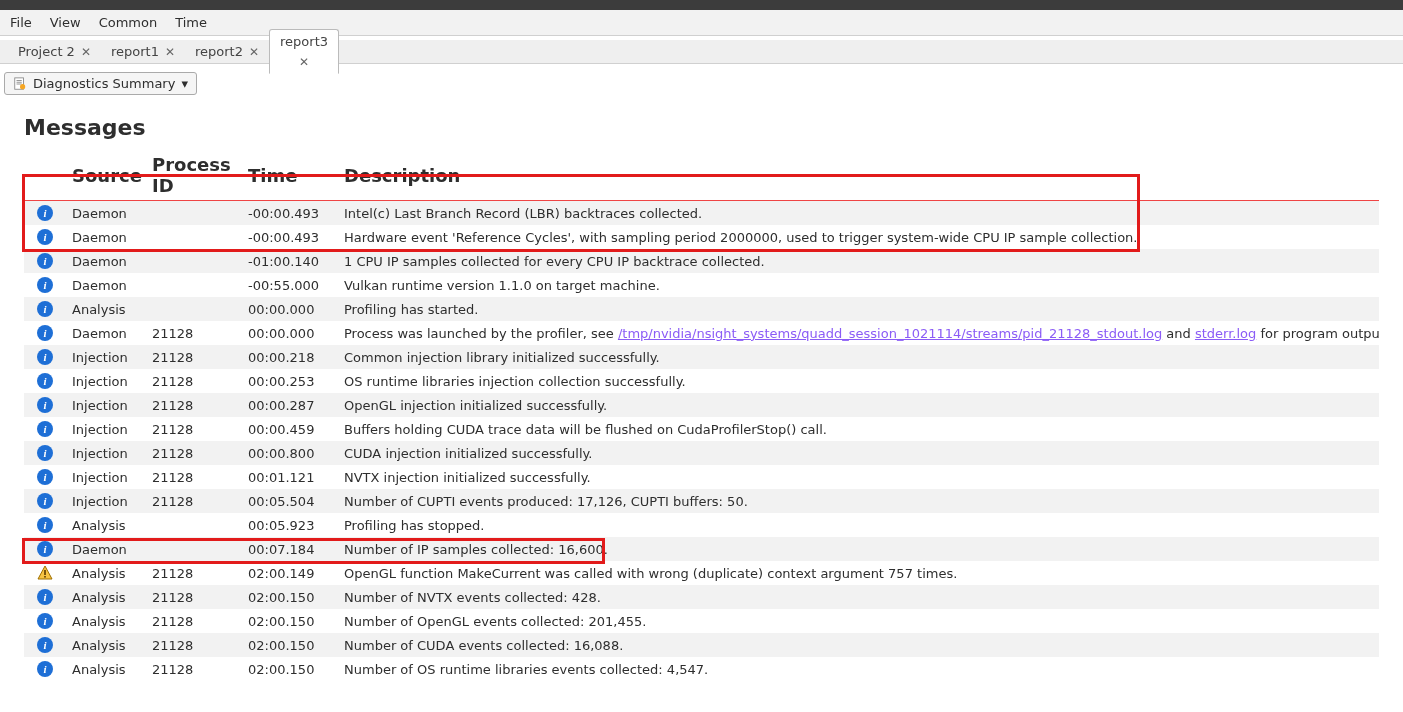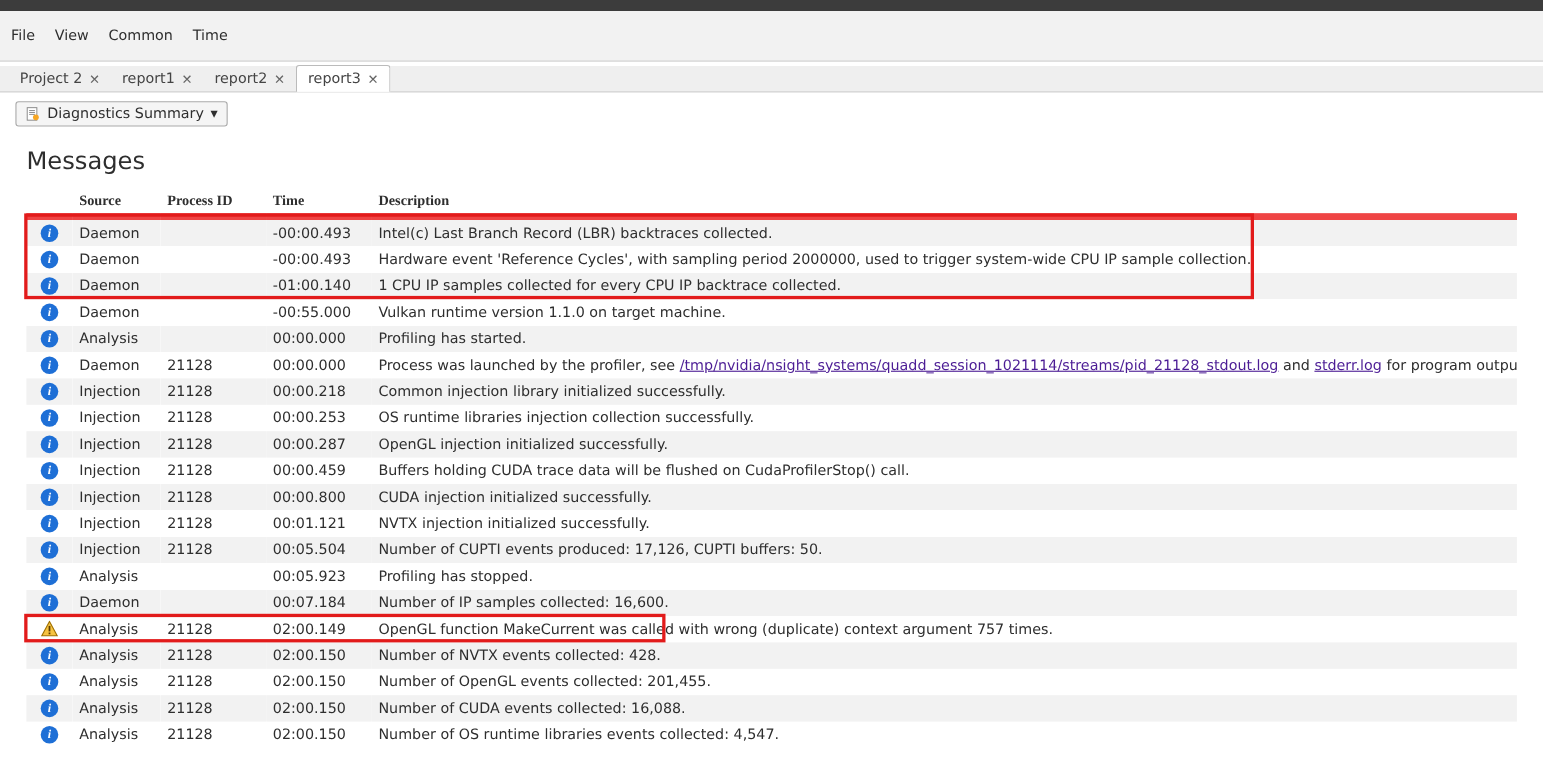--- a/index.html
+++ b/index.html
@@ -1,42 +1,42 @@
 <!DOCTYPE html>
 <html><head>
 <meta charset="utf-8">
 <style>
   * { box-sizing: border-box; margin: 0; padding: 0; }
   body { font-family: "DejaVu Sans", "Liberation Sans", Arial, sans-serif; font-size: 13px; color: #2e2e2e; background: #fff; width:1403px; }
   .topbar { height:10px; background:#3c3c3c; }
-  .menubar { background:#f2f2f2; padding:15px 10px; display:flex; gap:18px; border-bottom:1px solid #d0d0d0; }
+  .menubar { background:#f2f2f2; padding:5px 10px; display:flex; gap:18px; border-bottom:1px solid #d0d0d0; }
   .menubar span { cursor:default; }
   .tabstrip { display:flex; align-items:center; background:#efefef; border-bottom:1px solid #d0d0d0; padding:0 8px; height:24px; margin-top:4px;}
   .tab { display:flex; align-items:center; gap:6px; padding:4px 10px; font-size:13px; color:#444; cursor:default; }
   .tab .close { font-size:12px; color:#666; }
-  .tab.active { background:#fff; border:1px solid #bbb; border-bottom:1px solid #fff; border-radius:3px 3px 0 0; }
-  .toolbar { padding:8px 14px; }
+  .tab.active { background:#fff; border:1px solid #bbb; border-bottom:1px solid #fff; border-radius:3px 3px 0 0;flex-direction:column; }
+  .toolbar { padding:8px 4px; }
   .dropdown { display:inline-flex; align-items:center; gap:6px; border:1px solid #aaa; border-radius:3px; background:#f5f5f5; padding:3px 8px; font-size:13px; cursor:default;}
   .dropdown .icon { width:14px; height:14px; }
   .content { padding: 6px 24px 24px 24px; }
-  h1 { font-size:22px; font-weight:normal; margin: 6px 0 10px 0; }
+  h1 { font-size:22px; font-weight:bold; margin: 6px 0 10px 0; }
   table { width:100%; border-collapse:collapse; table-layout:fixed; }
-  th { text-align:left; font-weight:bold; padding:4px 6px; border-bottom:6px solid #ef4444; font-size:13px;font-family:Liberation Serif, serif; }
+  th { text-align:left; font-weight:bold; padding:4px 6px; border-bottom:1px solid #ef4444; font-size:18px; }
   td { padding:4px 6px; font-size:13px; vertical-align:middle; white-space:nowrap; overflow:hidden; }
   tbody tr:nth-child(odd) { background:#f2f2f2; }
   tbody tr:nth-child(even) { background:#ffffff; }
   .col-icon { width:42px; }
   .col-source { width:80px; }
   .col-pid { width:96px; }
   .col-time { width:96px; }
   .col-desc { width:auto; }
   .icon-cell { text-align:center; }
   .info-icon { display:inline-flex; width:16px; height:16px; border-radius:50%; background:#1e6fd6; color:#fff; font-weight:bold; font-size:11px; align-items:center; justify-content:center; font-style:italic; font-family:Georgia, serif;}
   .warn-icon svg { width:16px; height:16px; display:block; margin:auto; }
-  a.link { color:#4c1d95; text-decoration:underline; }
+  a.link { color:#8b5cf6; text-decoration:underline; }
   .hl-box1, .hl-box4 { position:absolute; border:3px solid #e21b1b; pointer-events:none; }
   .rel { position:relative; }
 </style>
 </head>
 <body>
 
 <div class="topbar"></div>
 
 <div class="menubar">
   <span>File</span>

